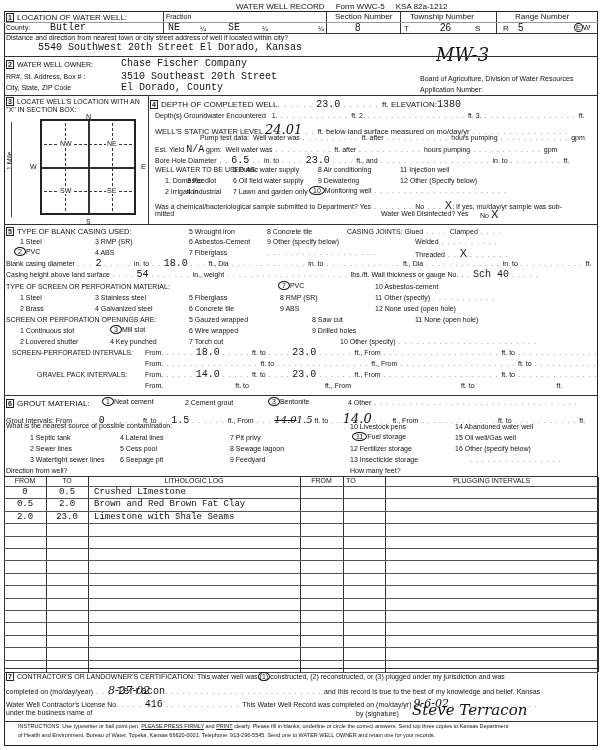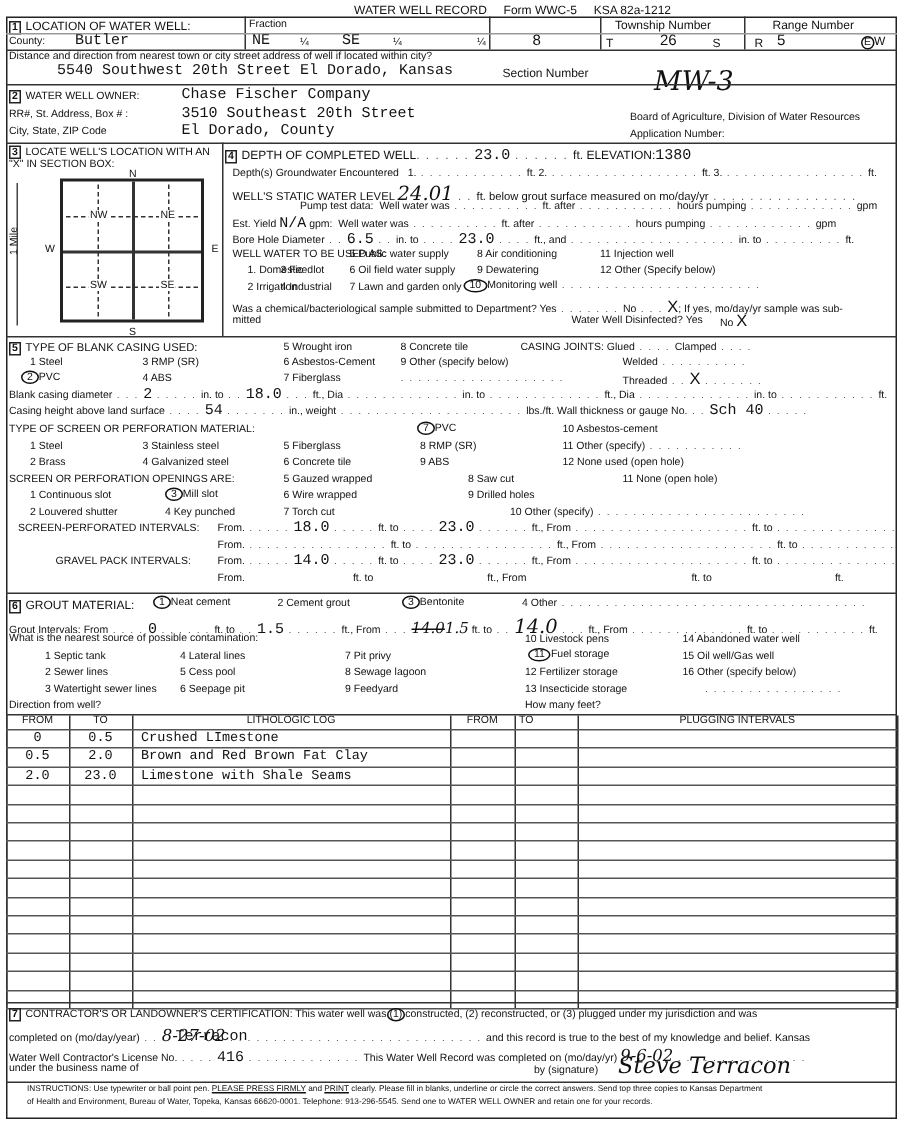--- a/index.html
+++ b/index.html
@@ -26,21 +26,21 @@
 
 <div class="box" style="left:4px;top:11px;width:594px;height:735px;"></div>
 
 <div class="abs" style="left:6px;top:13px;font-size:8px;"><span class="num">1</span><span>LOCATION OF WATER WELL:</span></div>
 <div class="vl" style="left:163px;top:11px;height:22px;"></div>
 <div class="vl" style="left:326px;top:11px;height:22px;"></div>
 <div class="vl" style="left:400px;top:11px;height:22px;"></div>
 <div class="vl" style="left:496px;top:11px;height:22px;"></div>
 <div class="hl" style="left:4px;top:22px;width:594px;border-top-color:#999"></div>
 <div class="abs" style="left:166px;top:13px;">Fraction</div>
-<div class="abs" style="left:335px;top:12px;font-size:8px;margin-top:32px;">Section Number</div>
+<div class="abs" style="left:335px;top:12px;font-size:8px;">Section Number</div>
 <div class="abs" style="left:410px;top:12px;font-size:8px;">Township Number</div>
 <div class="abs" style="left:515px;top:12px;font-size:8px;">Range Number</div>
 
 <div class="abs" style="left:6px;top:24px;">County:</div>
 <div class="abs mono v" style="left:50px;top:22px;">Butler</div>
 <div class="abs mono v" style="left:168px;top:22px;">NE</div>
 <div class="abs" style="left:200px;top:25px;">¼</div>
 <div class="abs mono v" style="left:228px;top:22px;">SE</div>
 <div class="abs" style="left:262px;top:25px;">¼</div>
 <div class="abs" style="left:318px;top:25px;">¼</div>
@@ -83,21 +83,21 @@
   <div class="hl" style="top:23px;left:2px;width:88px;border-top:1px dashed #333;"></div>
   <div class="hl" style="top:70px;left:2px;width:88px;border-top:1px dashed #333;"></div>
   <div class="abs" style="left:17px;top:19px;background:#fff;padding:0 1px;">NW</div>
   <div class="abs" style="left:64px;top:19px;background:#fff;padding:0 1px;">NE</div>
   <div class="abs" style="left:17px;top:66px;background:#fff;padding:0 1px;">SW</div>
   <div class="abs" style="left:64px;top:66px;background:#fff;padding:0 1px;">SE</div>
 </div>
 
 <div class="abs" style="left:150px;top:99px;font-size:8px;"><span class="num">4</span><span>DEPTH OF COMPLETED WELL</span><span class="dots">. . . . . . </span><span class="mono v">23.0</span><span class="dots"> . . . . . . </span><span>ft. ELEVATION:</span><span class="mono v">1380</span></div>
 <div class="abs" style="left:155px;top:112px;"><span>Depth(s) Groundwater Encountered</span>&nbsp;&nbsp; <span>1.</span><span class="dots"> . . . . . . . . . . . . </span><span>ft. 2.</span><span class="dots"> . . . . . . . . . . . . . . . . . </span><span>ft. 3.</span><span class="dots"> . . . . . . . . . . . . . . . . </span><span>ft.</span></div>
-<div class="abs" style="left:155px;top:122px;font-size:7.5px;"><span>WELL'S STATIC WATER LEVEL</span> <span class="hand" style="font-size:13px;">24.01</span><span class="dots"> . . </span><span>ft. below grout surface measured on mo/day/yr</span><span class="dots"> . . . . . . . . . . . . . . . .</span></div>
+<div class="abs" style="left:155px;top:122px;font-size:7.5px;"><span>WELL'S STATIC WATER LEVEL</span> <span class="hand" style="font-size:13px;">24.01</span><span class="dots"> . . </span><span>ft. below land surface measured on mo/day/yr</span><span class="dots"> . . . . . . . . . . . . . . . .</span></div>
 <div class="abs" style="left:200px;top:134px;"><span>Pump test data:</span>&nbsp; <span>Well water was</span><span class="dots"> . . . . . . . . . . </span><span>ft. after</span><span class="dots"> . . . . . . . . . . . </span><span>hours pumping</span><span class="dots"> . . . . . . . . . . . . </span><span>gpm</span></div>
 <div class="abs" style="left:155px;top:144px;"><span>Est. Yield</span> <span class="mono v">N/A</span> <span>gpm:</span>&nbsp; <span>Well water was</span><span class="dots"> . . . . . . . . . . </span><span>ft. after</span><span class="dots"> . . . . . . . . . . . </span><span>hours pumping</span><span class="dots"> . . . . . . . . . . . . </span><span>gpm</span></div>
 <div class="abs" style="left:155px;top:155px;"><span>Bore Hole Diameter</span><span class="dots"> . . </span><span class="mono v">6.5</span><span class="dots"> . . </span><span>in. to</span><span class="dots"> . . . . </span><span class="mono v">23.0</span><span class="dots"> . . . . </span><span>ft., and</span><span class="dots"> . . . . . . . . . . . . . . . . . . . </span><span>in. to</span><span class="dots"> . . . . . . . . . </span><span>ft.</span></div>
 
 <div class="abs" style="left:155px;top:166px;">WELL WATER TO BE USED AS:</div>
 <div class="abs" style="left:233px;top:166px;">5 Public water supply</div>
 <div class="abs" style="left:318px;top:166px;">8 Air conditioning</div>
 <div class="abs" style="left:400px;top:166px;">11 Injection well</div>
 <div class="abs" style="left:165px;top:177px;">1. Domestic</div>
 <div class="abs" style="left:187px;top:177px;">3 Feedlot</div>

